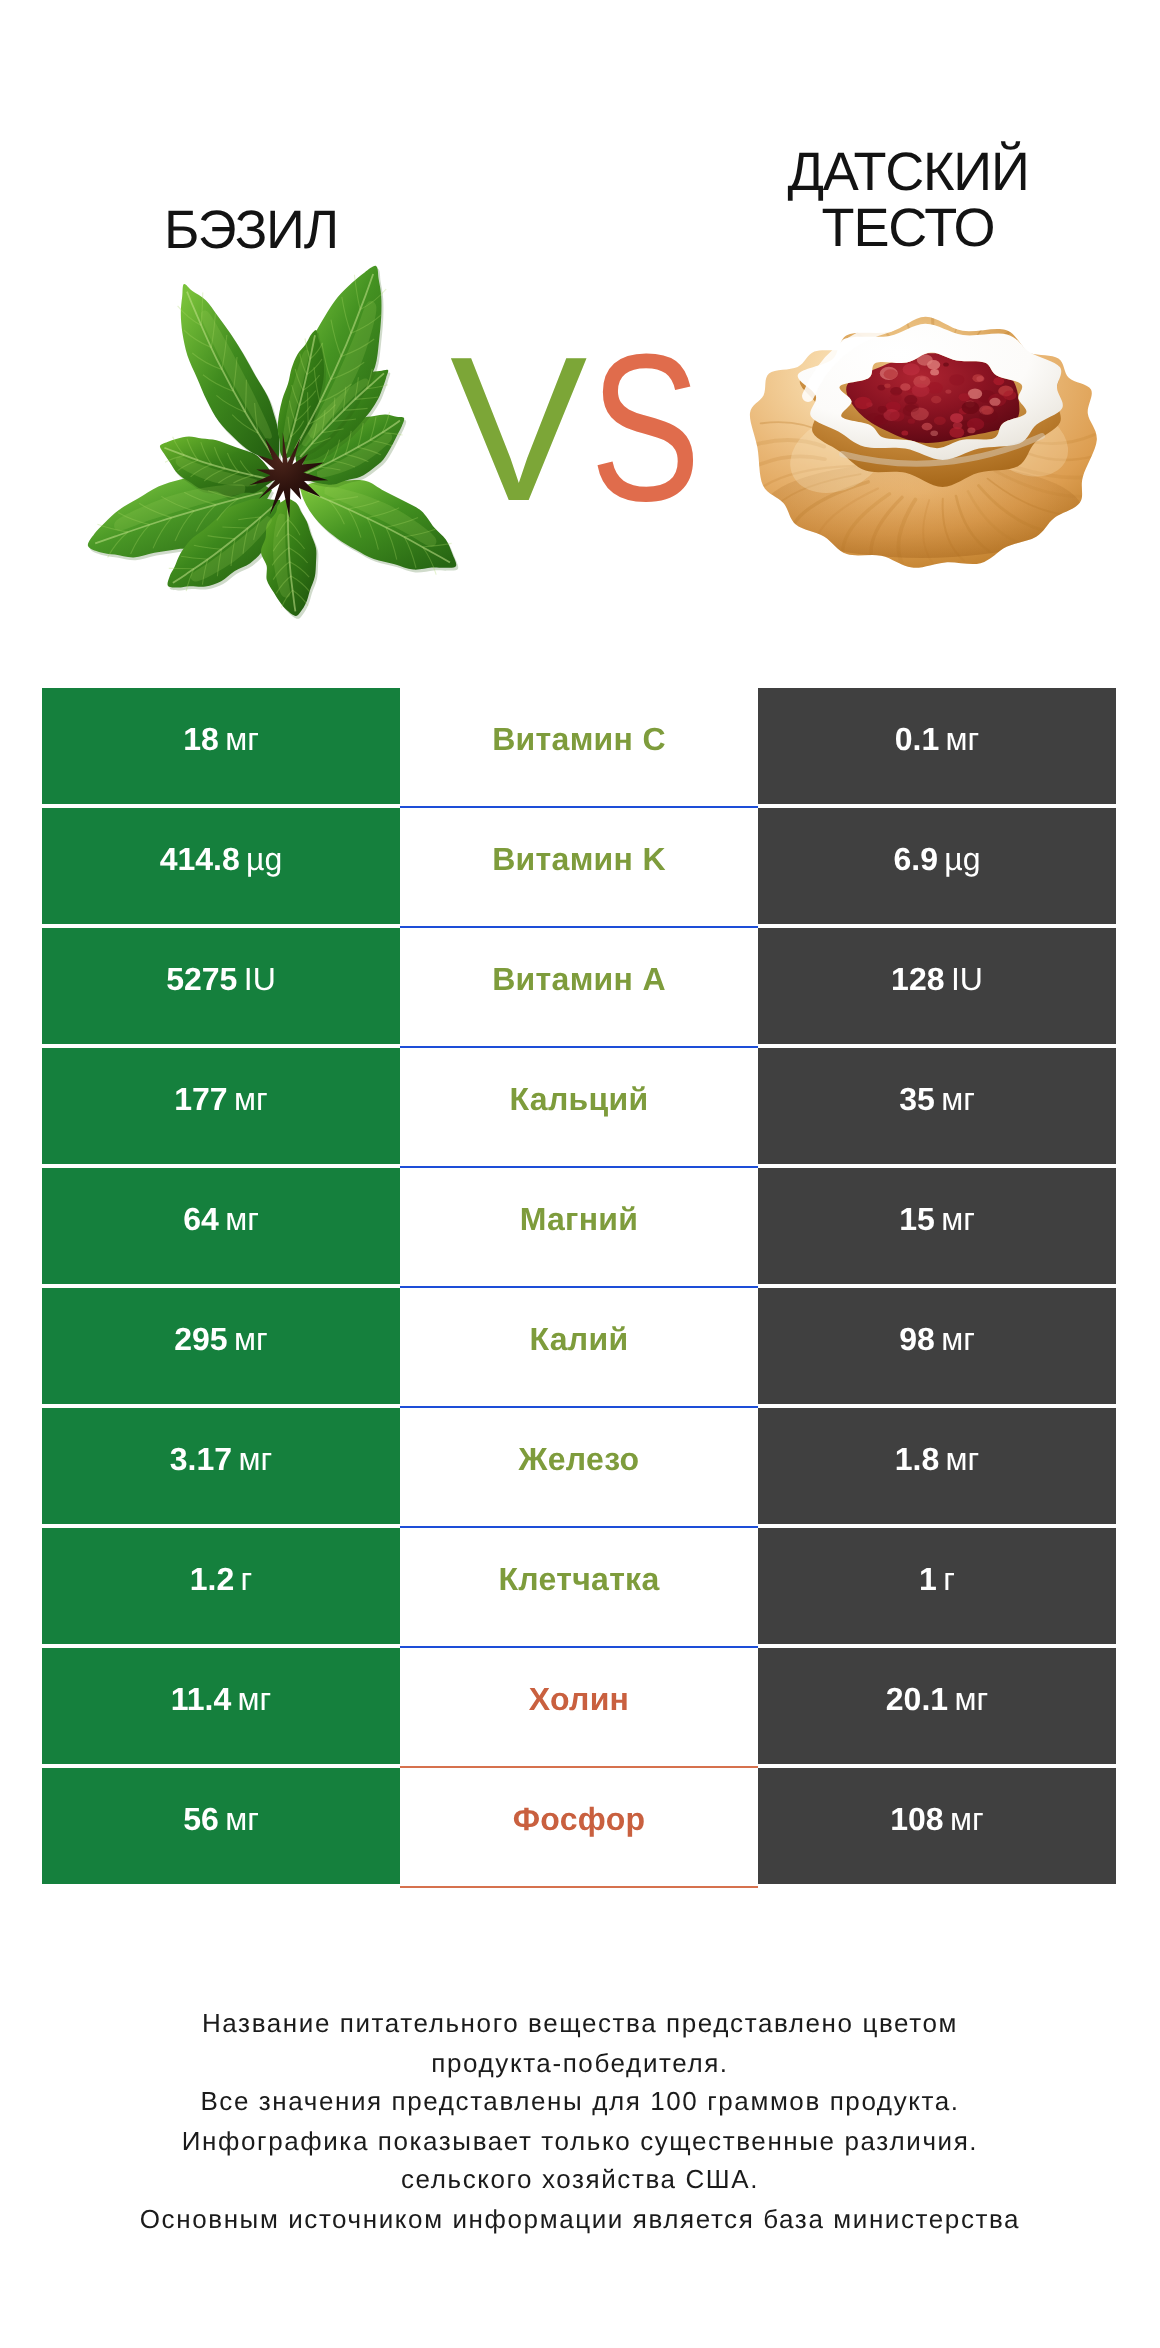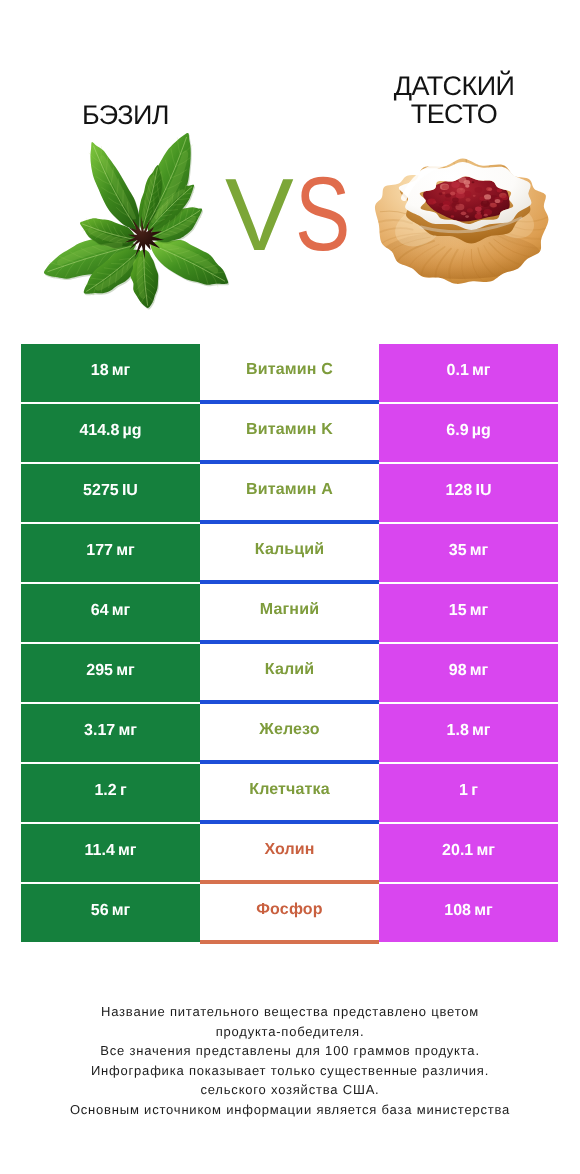--- a/index.html
+++ b/index.html
@@ -24,26 +24,26 @@
   #img-left{position:absolute;left:42px;top:131px;width:204px;height:190px;}
   #img-right{position:absolute;left:374px;top:140px;width:188px;height:158px;}
 
   
   #table{position:absolute;left:21px;top:344px;width:537px;}
   .row{position:relative;height:60px;}
   .cell{position:absolute;top:0;height:58.3px;box-sizing:border-box;
         display:flex;align-items:center;justify-content:center;
         padding-bottom:5px;}
   .cL{left:0;width:179px;background:#15803d;color:#fff;}
-  .cR{left:358px;width:179px;background:#d946ef;color:#fff;align-items:center;}
-  .cM{left:179px;width:179px;background:#fff;border-bottom:4px solid #1d4ed8;
+  .cR{left:358px;width:179px;background:#404040;color:#fff;align-items:center;}
+  .cM{left:179px;width:179px;background:#fff;border-bottom:1px solid #1d4ed8;
       height:60px;}
   .row.win-right .cM{border-bottom-color:#D6714E;}
   .num{font-size:16px;font-weight:bold;letter-spacing:0;}
-  .unit{font-size:16px;font-weight:bold;margin-left:3.2px;letter-spacing:0;}
+  .unit{font-size:16px;font-weight:normal;margin-left:3.2px;letter-spacing:0;}
   .lbl{font-size:16px;font-weight:bold;color:#7E9C3C;letter-spacing:.15px;}
   .row.win-right .lbl{color:#C9603F;}
 
   
   #footer{position:absolute;left:0;top:1002px;width:580px;text-align:center;
           font-size:13px;line-height:19.5px;letter-spacing:.8px;color:#1b1b1b;}
   #footer div{white-space:nowrap;}
 </style>
 </head>
 <body>

